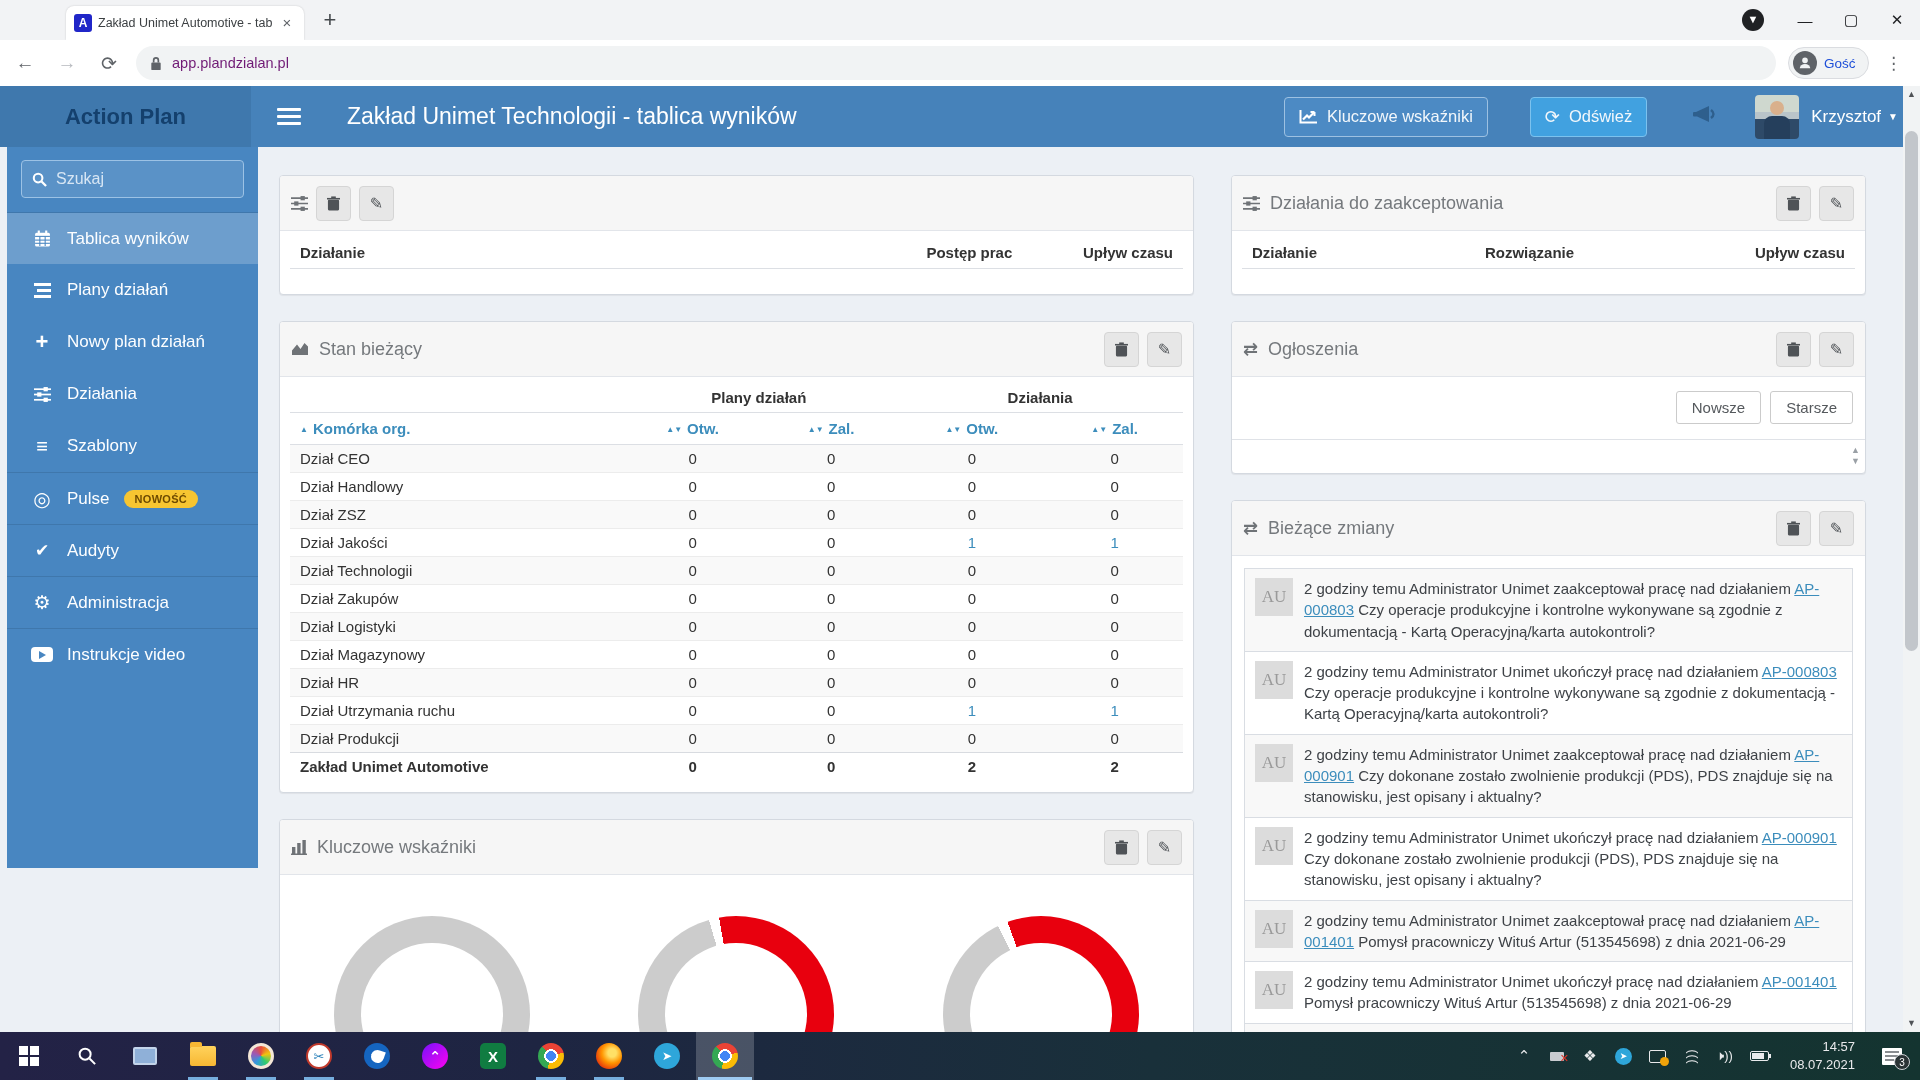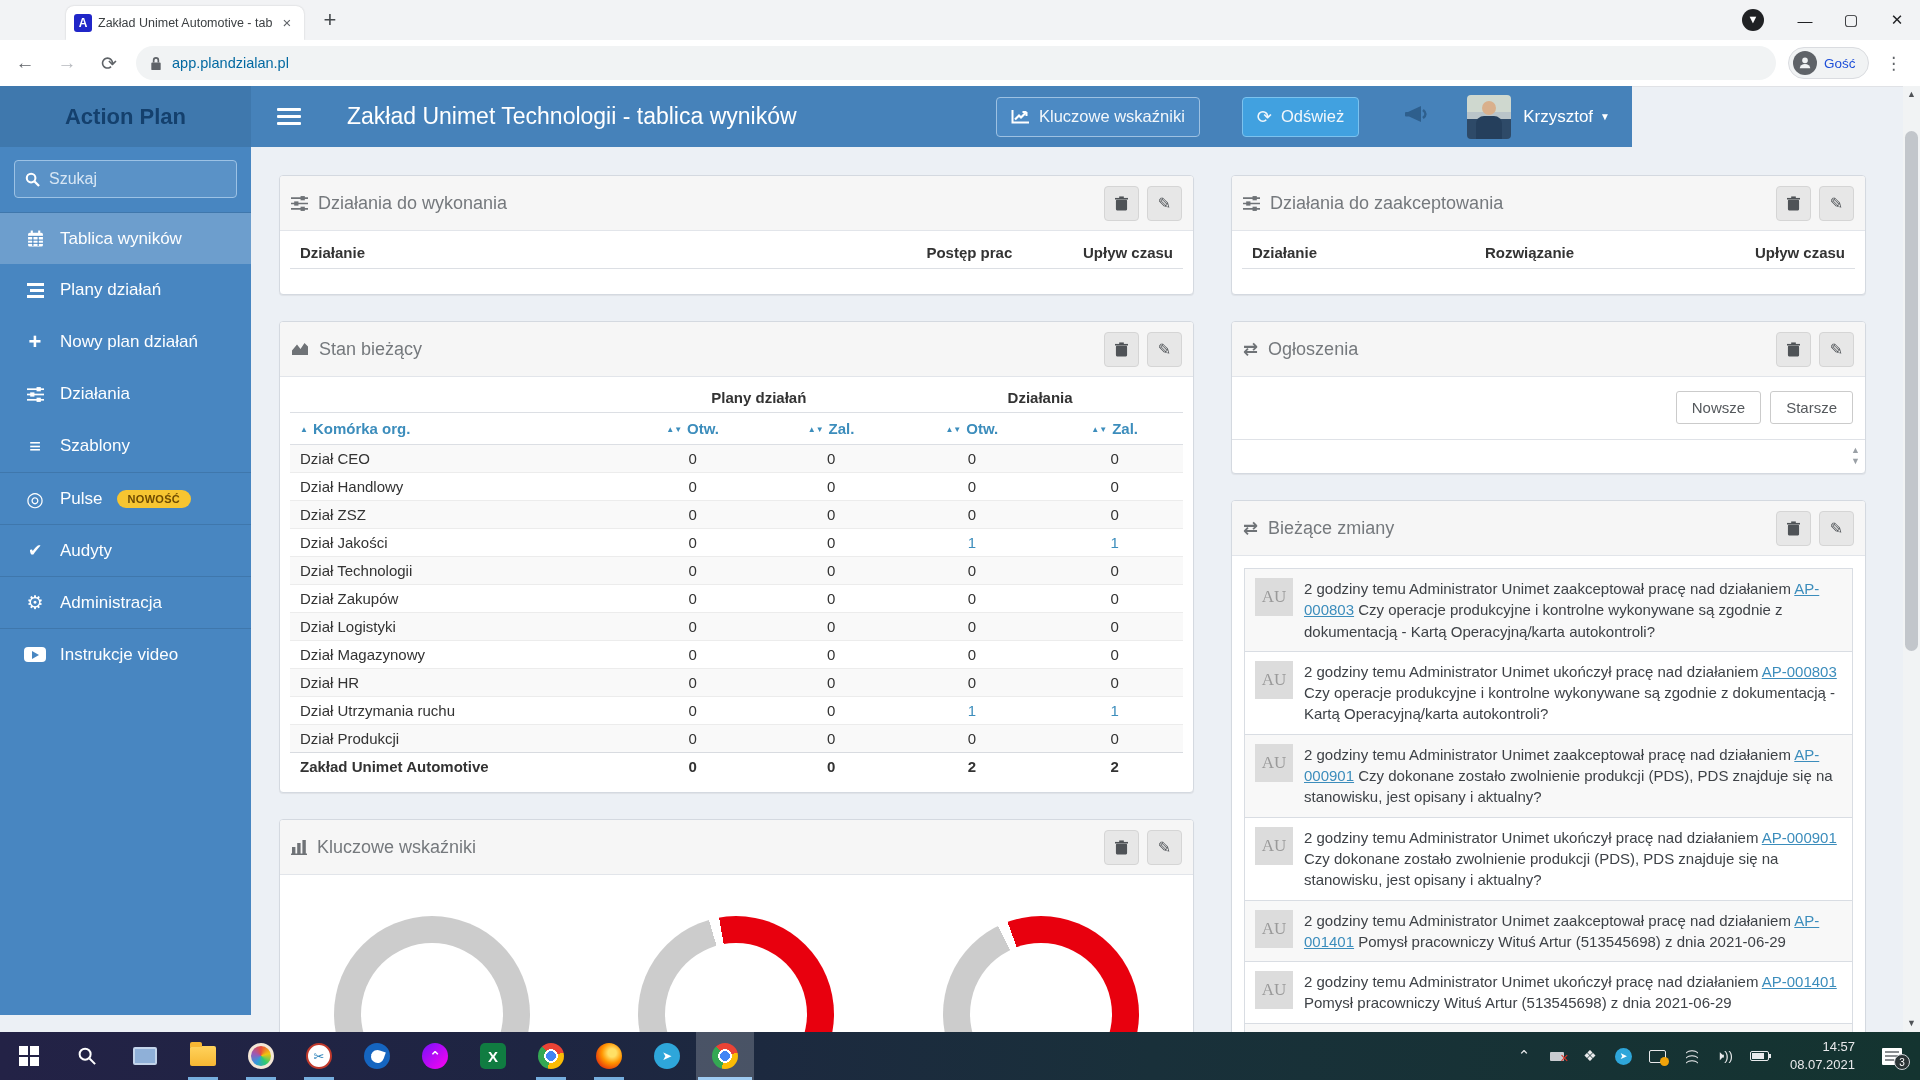--- a/index.html
+++ b/index.html
@@ -13,45 +13,45 @@
   .tab-close { color:#5f6368; font-size:15px; width:18px; height:18px; line-height:17px; text-align:center; border-radius:50%; }
   .newtab-btn { color:#45494d; font-size:22px; margin:0 0 5px 12px; width:28px; height:28px; text-align:center; line-height:26px; border-radius:50%; }
   .titlebar-right { margin-left:auto; display:flex; align-items:center; height:40px; }
   .tab-search { width:22px; height:22px; border-radius:50%; background:#202124; color:#fff; font-size:11px; text-align:center; line-height:21px; margin-right:18px; }
   .winbtn { width:46px; height:40px; display:flex; align-items:center; justify-content:center; color:#202124; font-size:15px; }
   .toolbar { position:absolute; top:40px; left:0; width:1920px; height:46px; background:#fff; display:flex; align-items:center; box-shadow:0 1px 0 #e0e2e6; }
   .navbtn { width:34px; height:34px; margin-left:8px; border-radius:50%; display:flex; align-items:center; justify-content:center; font-size:19px; color:#5f6368; }
   .navbtn.fwd { color:#b6b9be; }
   .urlbar { margin-left:10px; height:34px; width:1640px; background:#f1f3f4; border-radius:17px; display:flex; align-items:center; padding:0 14px; }
   .urlbar svg { flex:0 0 auto; }
-  .url-text { font-size:14.5px; color:#0369a1; margin-left:10px; }
+  .url-text { font-size:14.5px; color:#701a75; margin-left:10px; }
   .profile-pill { margin-left:12px; height:32px; border:1px solid #dadce0; border-radius:16px; display:flex; align-items:center; padding:0 12px 0 4px; background:#f1f3f4; }
   .profile-pill .pav { width:24px; height:24px; border-radius:50%; background:#5f6368; display:flex; align-items:center; justify-content:center; margin-right:7px; }
   .profile-label { font-size:13.5px; color:#1d4ed8; }
   .kebab { margin-left:10px; color:#5f6368; font-size:17px; width:30px; text-align:center; letter-spacing:0; }
 
   
-  .app-header { position:absolute; top:86px; left:0; width:1632px; height:61px; background:#4682ba; display:flex; align-items:center; }
+  .app-header { position:absolute; top:86px; left:0; width:1920px; height:61px; background:#4682ba; display:flex; align-items:center; }
   .brand { width:251px; height:61px; background:#3f78ad; display:flex; align-items:center; justify-content:center; font-size:22px; font-weight:bold; color:#14406d; }
   .hamburger { width:30px; height:61px; display:flex; flex-direction:column; justify-content:center; gap:4px; margin-left:26px; }
   .hamburger i { display:block; width:24px; height:3px; background:#fff; border-radius:1px; }
   .page-title { color:#fff; font-size:23px; font-weight:400; margin-left:40px; white-space:nowrap; }
   .hdr-right { margin-left:auto; display:flex; align-items:center; height:61px; }
   .hdr-btn { height:40px; display:flex; align-items:center; gap:9px; color:#f2f7fb; font-size:16.5px; padding:0 14px; border-radius:4px; }
   .btn-ki { background:#4c8ac4; border:1px solid #9dc1e2; }
   .btn-refresh { background:#41a1e0; border:1px solid #7cc2ee; margin-left:42px; }
   .megaphone { margin-left:46px; color:#2e5f8d; }
   .avatar { width:44px; height:44px; border-radius:4px; margin-left:36px; overflow:hidden; background:linear-gradient(180deg,#cfd8cf 0 38%,#b9c4c9 38% 55%,#2e4a68 55% 100%); position:relative; }
   .avatar::before { content:""; position:absolute; left:15px; top:6px; width:14px; height:14px; border-radius:50%; background:#d9b08c; }
   .avatar::after { content:""; position:absolute; left:9px; top:21px; width:26px; height:23px; border-radius:8px 8px 0 0; background:#253f5c; }
   .username { color:#fff; font-size:17px; margin:0 22px 0 12px; display:flex; align-items:center; gap:7px; }
   .caret { font-size:10px; }
 
   
-  .sidebar { position:absolute; top:147px; left:0; width:251px; height:868px; background:#4886c1; }
+  .sidebar { position:absolute; top:147px; left:7px; width:251px; height:721px; background:#4886c1; }
   .search-wrap { margin:13px 14px 14px 14px; height:38px; border:1px solid #9cc2e5; border-radius:4px; background:rgba(255,255,255,.10); display:flex; align-items:center; padding:0 10px; }
   .search-wrap input { background:transparent; border:none; outline:none; color:#fff; font-size:16px; margin-left:9px; width:170px; font-family:inherit; }
   .search-wrap input::placeholder { color:#d7e6f4; }
   .nav-item { height:52px; display:flex; align-items:center; padding-left:22px; color:#fdfeff; font-size:17px; cursor:default; }
   .nav-item .nicon { width:26px; display:flex; justify-content:center; margin-right:12px; color:#fff; font-size:17px; }
   .nav-item.active { background:#6d9ecd; }
   .nav-item.sep { border-top:1px solid #3f77ac; }
   .badge-new { margin-left:14px; background:#f7c531; color:#6e4a00; font-size:11px; font-weight:bold; border-radius:10px; padding:3px 11px; letter-spacing:.3px; }
   .yt { width:22px; height:15px; background:#fff; border-radius:4px; position:relative; }
   .yt::after { content:""; position:absolute; left:8px; top:4px; border-left:7px solid #4886c1; border-top:4px solid transparent; border-bottom:4px solid transparent; }
@@ -312,21 +312,20 @@
               <g stroke="currentColor" stroke-width="1.6">
                 <line x1="0" y1="3" x2="16" y2="3"></line>
                 <line x1="0" y1="8" x2="16" y2="8"></line>
                 <line x1="0" y1="13" x2="16" y2="13"></line>
               </g>
               <rect x="9" y="1" width="4" height="4" fill="currentColor"></rect>
               <rect x="3" y="6" width="4" height="4" fill="currentColor"></rect>
               <rect x="9" y="11" width="4" height="4" fill="currentColor"></rect>
             </svg>
         </span>
-        <span class="panel-title">Działania do wykonania</span>
         <span class="tool-btn">
             <svg width="13" height="15" viewBox="0 0 14 16">
               <rect x="1" y="4" width="12" height="11.5" rx="1.2" fill="currentColor"></rect>
               <rect x="0" y="2" width="14" height="1.7" fill="currentColor"></rect>
               <rect x="4.5" y="0.4" width="5" height="2" fill="currentColor"></rect>
             </svg>
           </span>
         <span class="tool-btn">
             <span>✎</span>
           </span>

